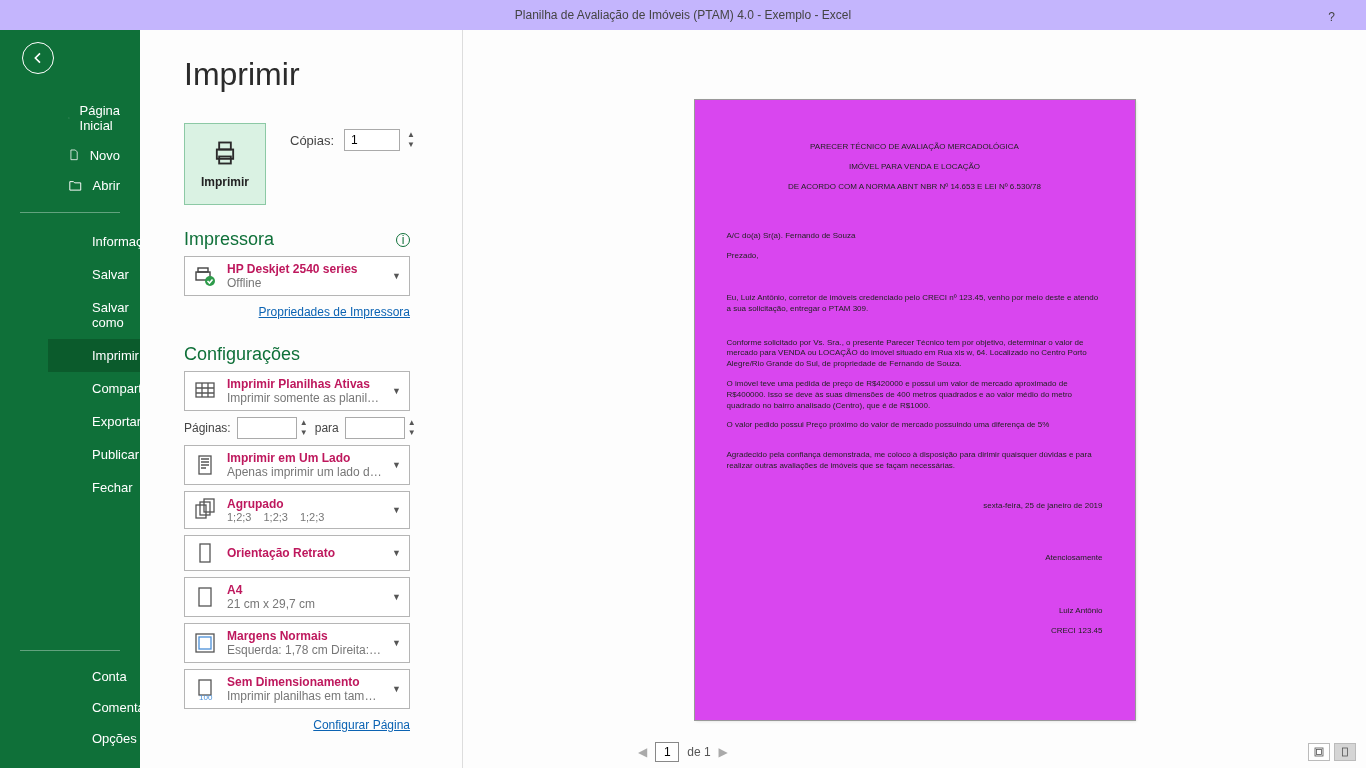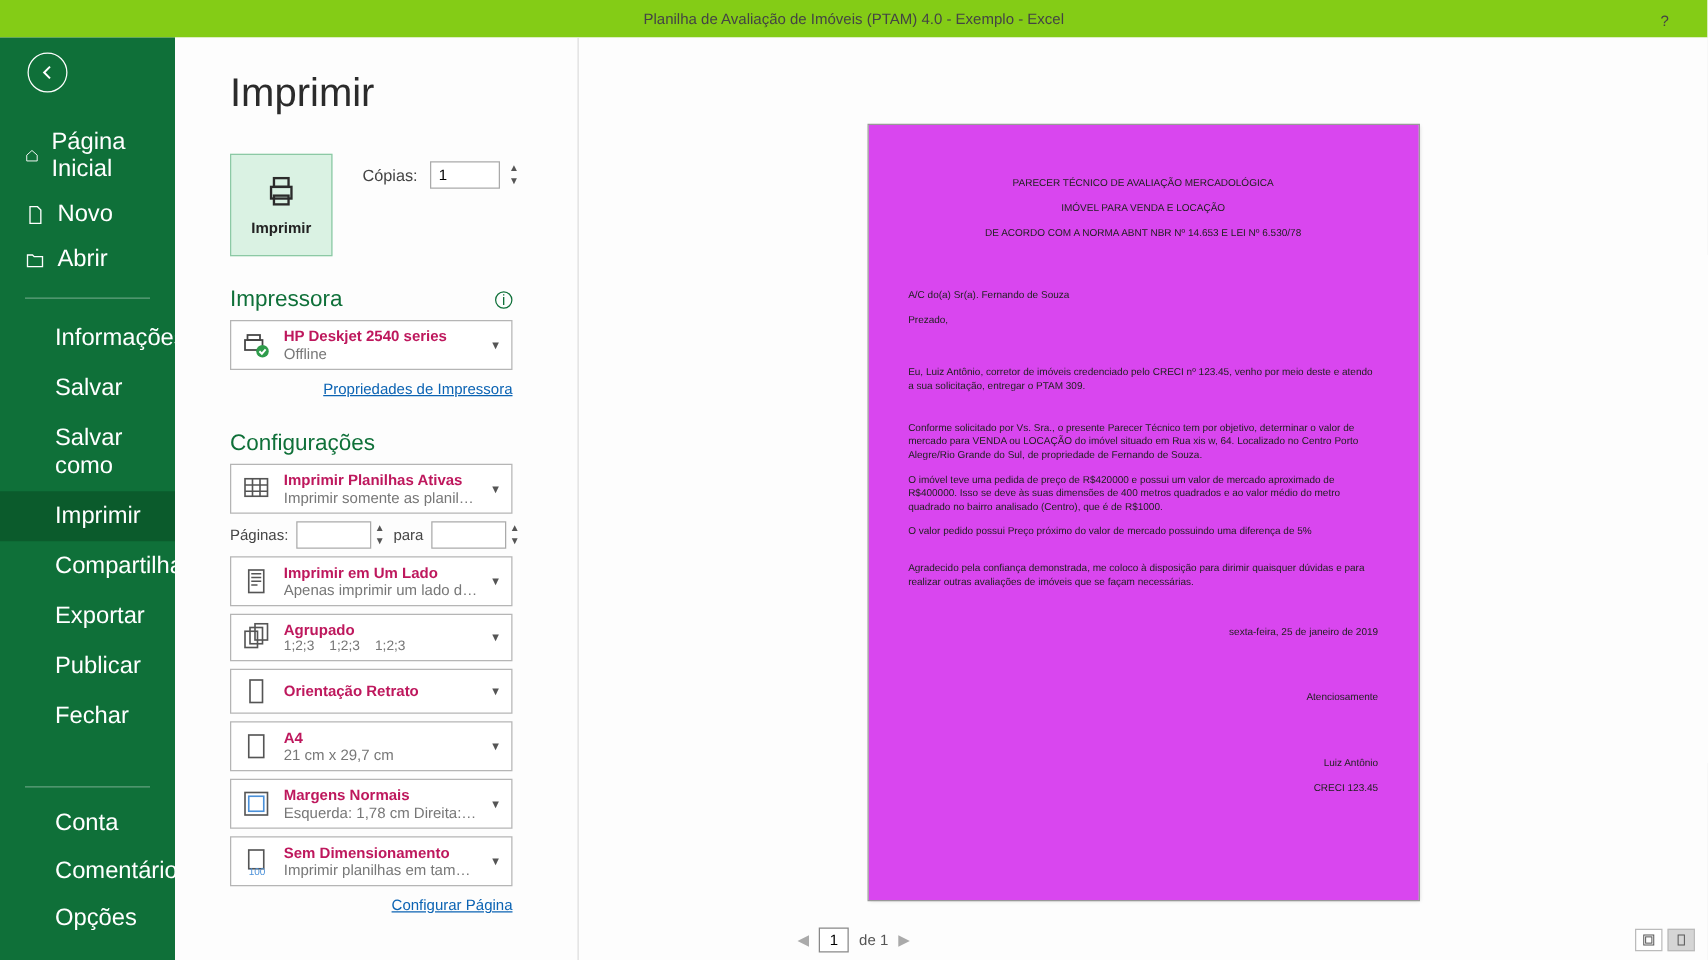--- a/index.html
+++ b/index.html
@@ -1,33 +1,33 @@
 <!DOCTYPE html>
 <html><head>
 <meta charset="utf-8">
 <style>
 * { margin: 0; padding: 0; box-sizing: border-box; font-family: "Segoe UI", sans-serif; }
 html, body { width: 1366px; height: 768px; overflow: hidden; background: #f3f3f3; }
 
-.titlebar { height: 30px; display: flex; align-items: center; background: #84cc16; font-size: 12px; color: #444; }
+.titlebar { height: 30px; display: flex; align-items: center; background: #c4b5fd; font-size: 12px; color: #444; }
 .titlebar .title { position: absolute; left: 50%; transform: translateX(-50%); }
 .titlebar .right { margin-left: auto; display: flex; align-items: center; gap: 18px; padding-right: 18px; flex-direction: column; }
 .titlebar .wcontrol { width: 18px; text-align: center; }
 .titlebar .signin { font-size: 12px; }
 .face { width:16px; height:16px; border:1.4px solid #444; border-radius:50%; position:relative; }
 .face::before { content:""; position:absolute; width:2px; height:2px; background:#444; border-radius:50%; top:4px; left:3px; box-shadow:5px 0 #444; }
 .face.happy::after { content:""; position:absolute; width:6px; height:3px; border:1.4px solid #444; border-top:none; border-radius:0 0 6px 6px; bottom:3px; left:3px; }
 .face.sad::after { content:""; position:absolute; width:6px; height:3px; border:1.4px solid #444; border-bottom:none; border-radius:6px 6px 0 0; bottom:2px; left:3px; }
 
 .app { display:flex; height: calc(100% - 30px); }
 .sidebar { width: 140px; background:#0f7039; color:#fff; display:flex; flex-direction:column; padding-top:12px; }
 .back-circle { width:32px; height:32px; border:1.6px solid #fff; border-radius:50%; margin-left:22px; display:flex; align-items:center; justify-content:center; cursor:pointer; }
 .back-circle svg { width:16px; height:16px; }
 .nav { margin-top:22px; }
-.nav-item { display:flex; align-items:center; gap:10px; padding:7px 20px; font-size:19px; cursor:pointer; }
+.nav-item { display:flex; align-items:center; gap:10px; padding:7px 20px; font-size:13px; cursor:pointer;margin-left:48px; }
 .nav-item .ico { width:16px; height:16px; display:flex; align-items:center; justify-content:center; }
 .nav-divider { height:1px; background:rgba(255,255,255,0.35); margin:12px 20px; }
 .nav-sub .nav-item { padding:9px 20px 9px 44px; }
 .nav-item.active { background:#0b5b2c; }
 .nav-bottom { margin-top:auto; margin-bottom:14px;text-align:center; }
 .nav-bottom .nav-item { padding:8px 20px 8px 44px; }
 .nav-bottom .nav-divider { margin:10px 20px; }
 
 .content { flex:1; display:flex; position:relative; background:#fdfdfd; }
 .settings-pane { width:322px; padding:0 0 0 44px; overflow:hidden; }

